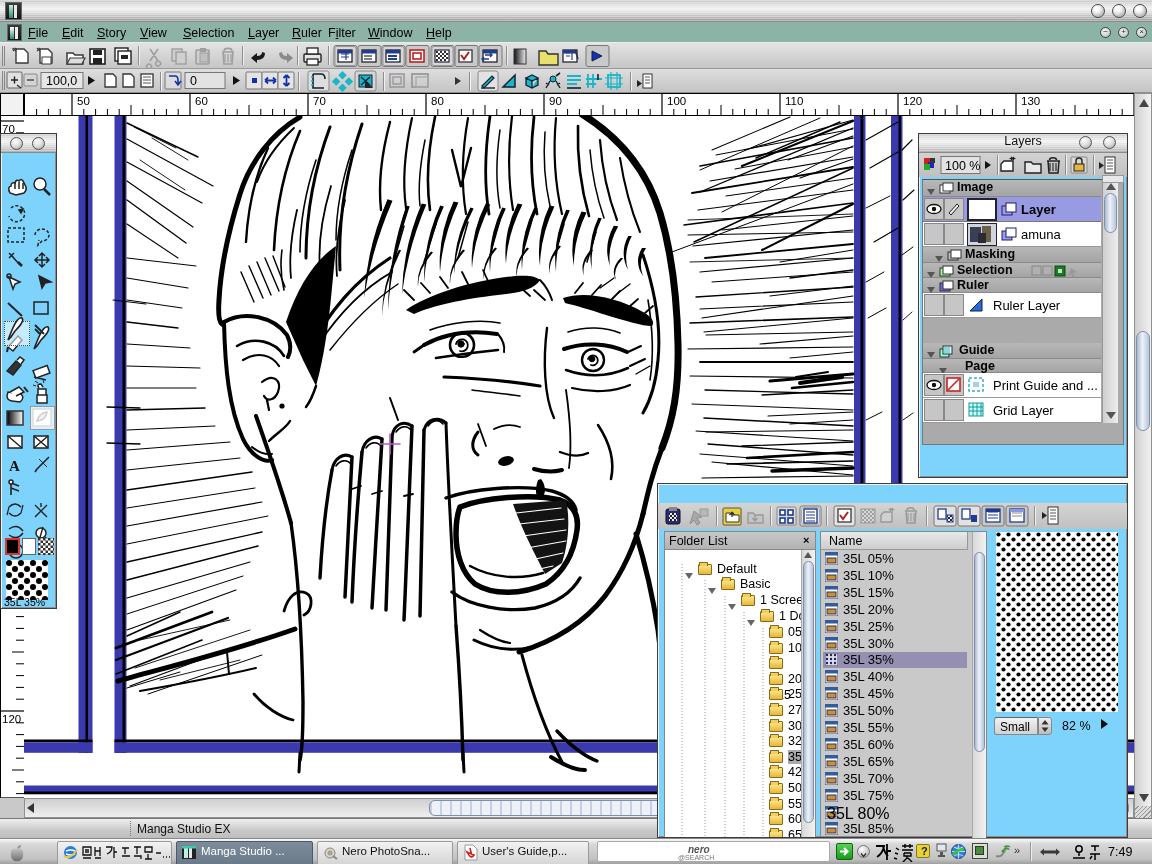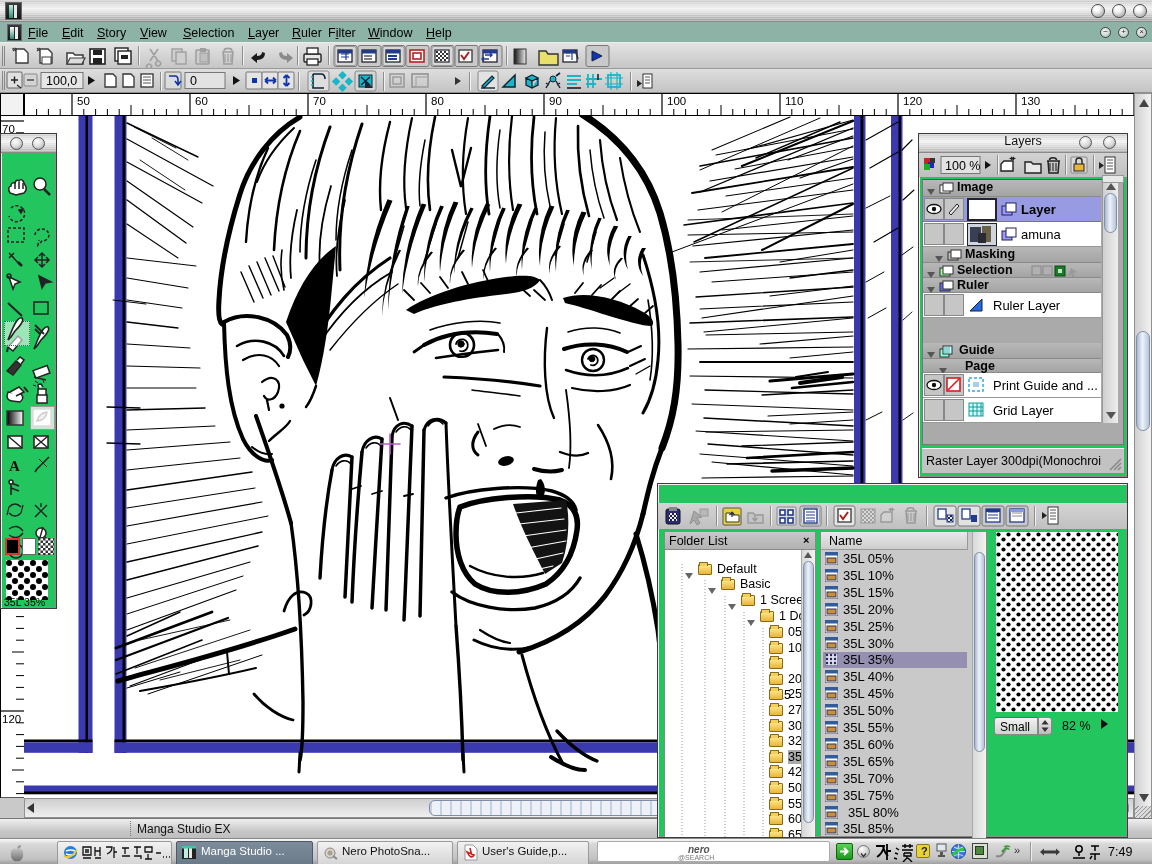--- a/index.html
+++ b/index.html
@@ -12,21 +12,21 @@
 .menu u{text-decoration:underline}
 .mball{width:11px;height:11px;border-radius:50%;background:radial-gradient(circle at 40% 32%,#f6f6f6,#cfd8d2 55%,#9aa8a0);border:1.5px solid #39453f;top:27px;font-size:8px;line-height:8px;text-align:center;color:#222}
 .tb1{left:0;top:43px;width:1152px;height:26px;background:linear-gradient(180deg,#e3e3e3,#c6c6c6);border-bottom:1px solid #9a9a9a}
 .tb2{left:0;top:69px;width:1152px;height:24px;background:linear-gradient(180deg,#dedede,#c4c4c4);border-bottom:1px solid #8f8f8f}
 .hruler{left:24px;top:93px;width:1110px;height:23px;background:#fff;border:1px solid #000;border-right:none}
 .vruler{left:0;top:116px;width:24px;height:682px;background:#fff;border-left:1px solid #000;border-bottom:1px solid #555}
 .corner{left:0;top:93px;width:24px;height:23px;background:#f2f2f2;border:1px solid #000}
 .statusbar{left:0;top:818px;width:1152px;height:20px;background:linear-gradient(180deg,#efefef,#c9c9c9 60%,#bdbdbd);border-top:1px solid #777;font-size:12px;color:#111}
 .taskbar{left:0;top:838px;width:1152px;height:26px;background:linear-gradient(180deg,#fafafa,#d8d8d8 20%,#c2c2c2 80%,#9f9f9f);border-top:1px solid #888}
 .tbtn{position:absolute;top:2px;height:29px;border:1px solid #9a9a9a;border-radius:2px;background:linear-gradient(180deg,#f2f2f2,#cfcfcf);font-size:11.5px;color:#111;white-space:nowrap;overflow:hidden}
-.panel{position:absolute;background:#22c55e;border:1px solid #3c3c3c;box-shadow:inset 1px 1px 0 #f2f2f2,inset -1px -1px 0 #8d8d8d}
+.panel{position:absolute;background:#7dd3fc;border:1px solid #3c3c3c;box-shadow:inset 1px 1px 0 #f2f2f2,inset -1px -1px 0 #8d8d8d}
 .ptitle{height:19px;background:repeating-linear-gradient(180deg,rgba(255,255,255,.3) 0 1px,rgba(0,0,0,0) 1px 2px),linear-gradient(180deg,#cdcdcd,#f2f2f2 40%,#d6d6d6 70%,#b2b2b2);border-bottom:1px solid #8a8a8a;text-align:center;font-size:12.5px;color:#111;position:relative}
 .pball{position:absolute;width:13px;height:13px;top:2px;border-radius:50%;background:radial-gradient(circle at 38% 30%,#fff,#ddd 50%,#aaa 85%);border:1.5px solid #555}
 .field{background:linear-gradient(180deg,#cfcfcf,#e8e8e8);border:1px solid #888;border-top-color:#666;font-size:12px;color:#000}
 .tri{display:inline-block;width:0;height:0;border-left:4px solid transparent;border-right:4px solid transparent;border-top:6px solid #555}
 .aquathumb{background:linear-gradient(90deg,#9fb0c8,#e8eef8 45%,#b6c4da);border:1px solid #7f8ea8;border-radius:6px}
 .vthumb{background:linear-gradient(90deg,#a8b8d0,#eef2fa 45%,#b6c4da);border:1px solid #8090a8;border-radius:7px}
 .folder{position:absolute;width:14px;height:11px;background:linear-gradient(180deg,#ffe98c,#e8b53c);border:1px solid #8a6a14;border-radius:1px}
 .folder:before{content:"";position:absolute;left:0;top:-3px;width:7px;height:3px;background:#f2cf5e;border:1px solid #8a6a14;border-bottom:none;border-radius:1px 1px 0 0}
 .trow{position:absolute;font-size:12.5px;color:#000;white-space:nowrap}
 </style></head><body>
@@ -982,26 +982,20 @@
             <path d="M6,2 v13 M10,2 v13 M14,2 v13 M2,6 h14 M2,10 h14" stroke="#199" stroke-width="1"></path>
           </svg></div>
 <span style="position:absolute;left:70px;top:5px;font-size:13px;white-space:nowrap">Grid Layer</span>
       </div>
       <div class="abs" style="left:183px;top:46px;width:16px;height:243px;background:linear-gradient(90deg,#cfcfcf,#eee);border-left:1px solid #999">
 <div class="abs" style="left:3px;top:3px;width:0;height:0;border-left:5px solid transparent;border-right:5px solid transparent;border-bottom:7px solid #555"></div>
 <div class="abs vthumb" style="left:1px;top:13px;width:13px;height:40px"></div>
 <div class="abs" style="left:3px;top:232px;width:0;height:0;border-left:5px solid transparent;border-right:5px solid transparent;border-top:7px solid #555"></div>
       </div>
       <div class="abs" style="left:183px;top:41px;width:22px;height:8px;background:#e8e8e8;border:1px solid #999"></div>
-      <div class="abs" style="left:3px;top:314px;width:202px;height:25px;background:#c2c2c2;border-top:1px solid #fff">
-        <span style="position:absolute;left:4px;top:5px;font-size:12.5px;white-space:nowrap;overflow:hidden;width:190px;display:inline-block">Raster Layer 300dpi(Monochroi</span>
-        <svg style="position:absolute;left:186px;top:8px" width="14" height="14">
-          <path d="M2,13 L13,2 M6,13 L13,6 M10,13 L13,10" stroke="#888" stroke-width="1.5"></path>
-        </svg>
-      </div>
     </div>
 
 <div class="panel" id="tones" style="left:657px;top:483px;width:471px;height:355px">
       <div class="abs" style="left:0;top:19px;width:469px;height:26px;background:linear-gradient(180deg,#d4d4d4,#c0c0c0)"></div>
       <svg class="abs" style="left:0;top:19px" width="469" height="26">
         <rect x="8" y="6" width="14" height="15" rx="2" fill="#2a2a7a" stroke="#111"></rect>
         <rect x="11" y="4" width="8" height="4" fill="#888"></rect>
         <rect x="11" y="10" width="8" height="8" fill="url(#chk3)"></rect>
         <defs>
           <pattern id="chk3" width="4" height="4" patternUnits="userSpaceOnUse">
@@ -1236,21 +1230,21 @@
               <rect width="13" height="3.5" fill="#335c9c"></rect>
               <rect x="2" y="6" width="9" height="5" fill="#c89038" stroke="#335"></rect>
             </svg>
             <span style="position:absolute;left:20px;top:0px;font-size:13px">35L 75%</span>
           </div><div class="abs" style="left:2px;top:255px;width:144px;height:16px;">
             <svg style="position:absolute;left:2px;top:1px" width="13" height="13">
               <rect width="13" height="13" fill="#fff" stroke="#335"></rect>
               <rect width="13" height="3.5" fill="#335c9c"></rect>
               <rect x="2" y="6" width="9" height="5" fill="#c89038" stroke="#335"></rect>
             </svg>
-            <span style="position:absolute;left:25px;top:0px;font-size:13px">35L 80%</span>
+            <span style="position:absolute;left:4px;top:0px;font-size:16px">35L 80%</span>
           </div><div class="abs" style="left:2px;top:271px;width:144px;height:16px;">
             <svg style="position:absolute;left:2px;top:1px" width="13" height="13">
               <rect width="13" height="13" fill="#fff" stroke="#335"></rect>
               <rect width="13" height="3.5" fill="#335c9c"></rect>
               <rect x="2" y="6" width="9" height="5" fill="#c89038" stroke="#335"></rect>
             </svg>
             <span style="position:absolute;left:20px;top:0px;font-size:13px">35L 85%</span>
           </div><svg width="0" height="0">
             <defs>
               <pattern id="chk5" width="4" height="4" patternUnits="userSpaceOnUse">

